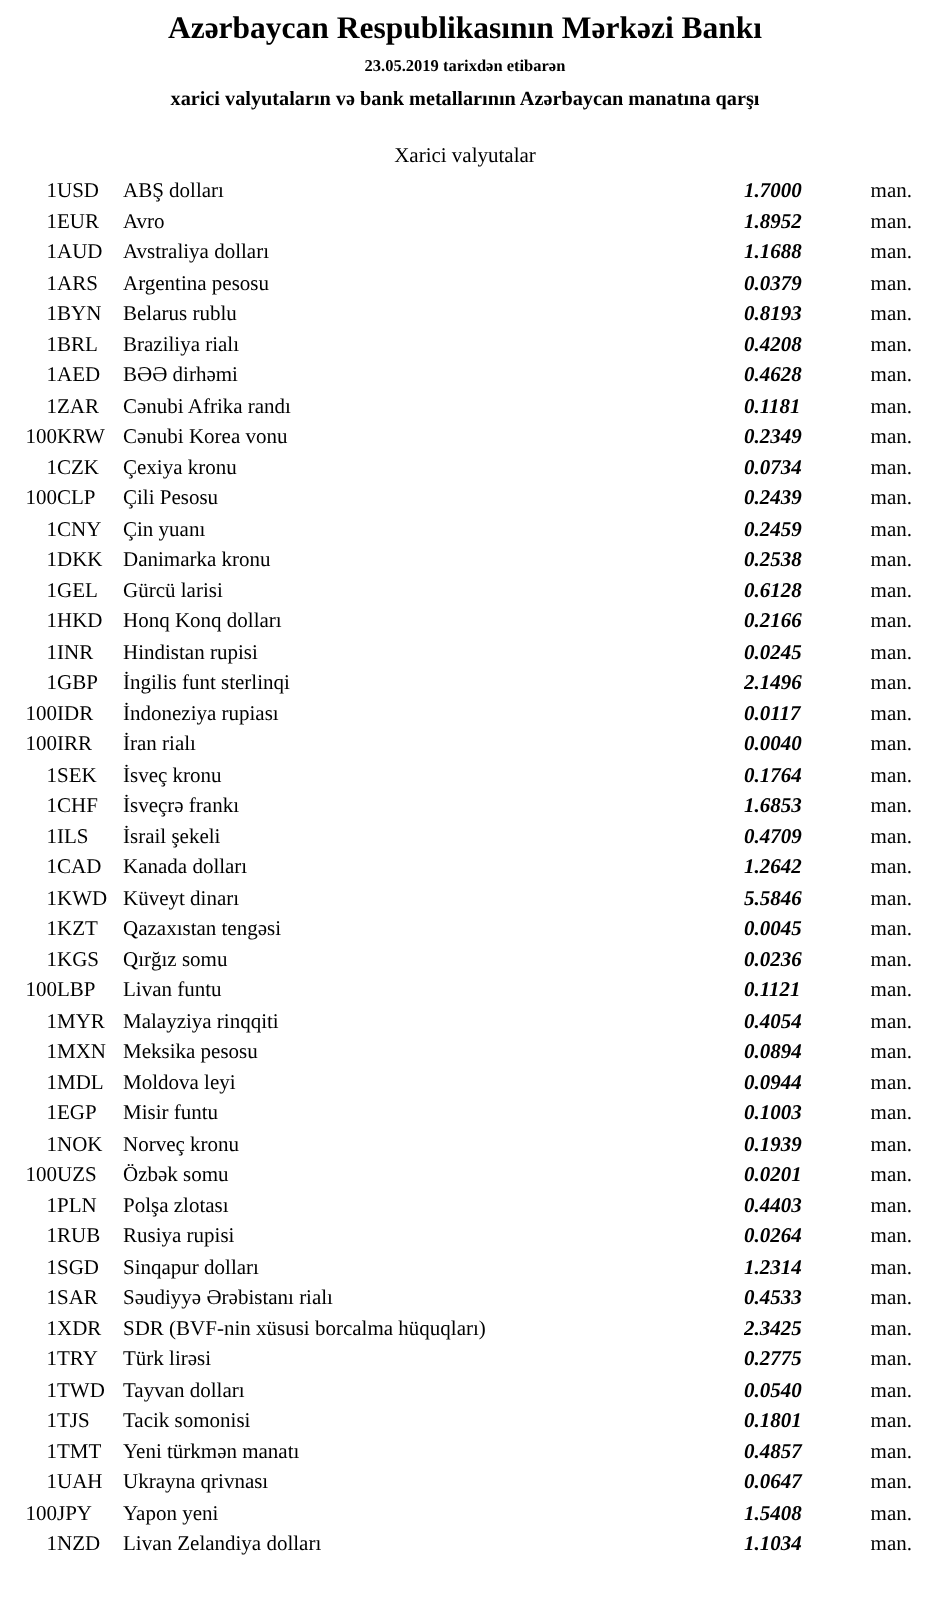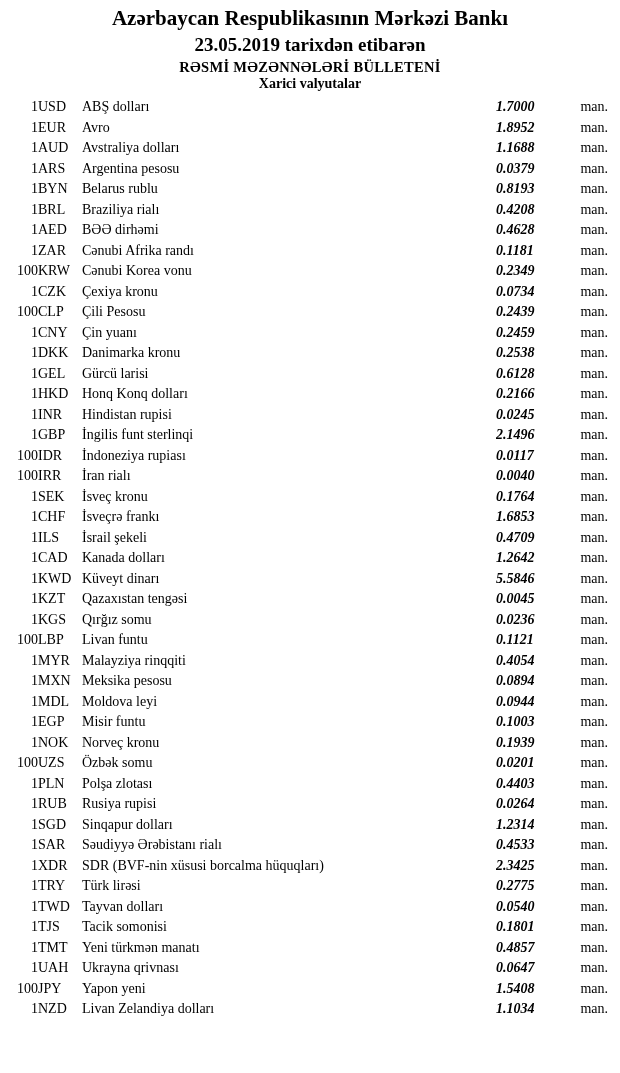--- a/index.html
+++ b/index.html
@@ -19,42 +19,43 @@
     box-sizing: border-box;
     padding-top: 7px;
   }
   .hdr { text-align: center; }
   .hdr .title {
     font-size: 21px;
     font-weight: bold;
     line-height: 22px;
   }
   .hdr .dateline {
-    font-size: 19px;
+    font-size: 11px;
     font-weight: bold;
     margin-top: 7px;
     line-height: 17px;
   }
   .hdr .subtitle {
     font-size: 13.5px;
     font-weight: bold;
     margin-top: 4px;
     line-height: 17px;
   }
   .hdr .bulletin {
     font-size: 14.5px;
     font-weight: bold;
     margin-top: 5px;
     letter-spacing: 0.3px;
     line-height: 18px;
   }
   .section-title {
     text-align: center;
     font-size: 14px;
-    font-weight: bold;
+    font-weight: normal;
+    margin-top: 23px;
   }
   table.rates {
     border-collapse: collapse;
     width: 600px;
     margin: 5px auto 0 8px;
     table-layout: fixed;
   }
   table.rates td {
     font-size: 14px;
     height: 20.5px;
@@ -88,21 +89,21 @@
   }
 </style>
 </head>
 <body>
 
 <div class="page">
 
   <div class="hdr">
     <div class="title">Azərbaycan Respublikasının Mərkəzi Bankı</div>
     <div class="dateline">23.05.2019 tarixdən etibarən</div>
-    <div class="bulletin">RƏSMİ MƏZƏNNƏLƏRİ BÜLLETENİ</div>
+    <div class="subtitle">xarici valyutaların və bank metallarının Azərbaycan manatına qarşı</div>
   </div>
 
   <div class="section-title">Xarici valyutalar</div>
 
   <table class="rates">
     <tbody>
         <tr>
     <td class="qty">1</td>
     <td class="code">USD</td>
     <td class="name">ABŞ dolları</td>

